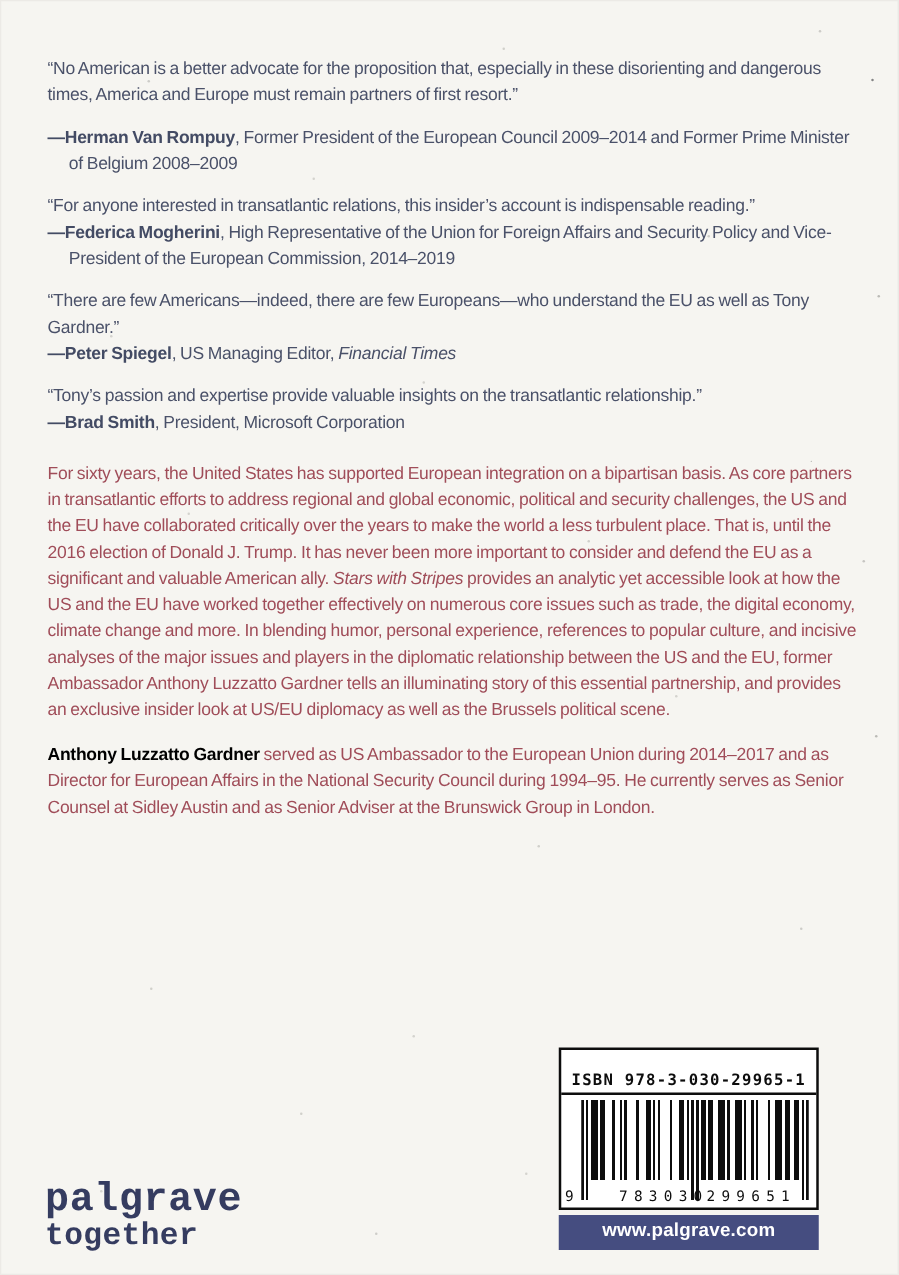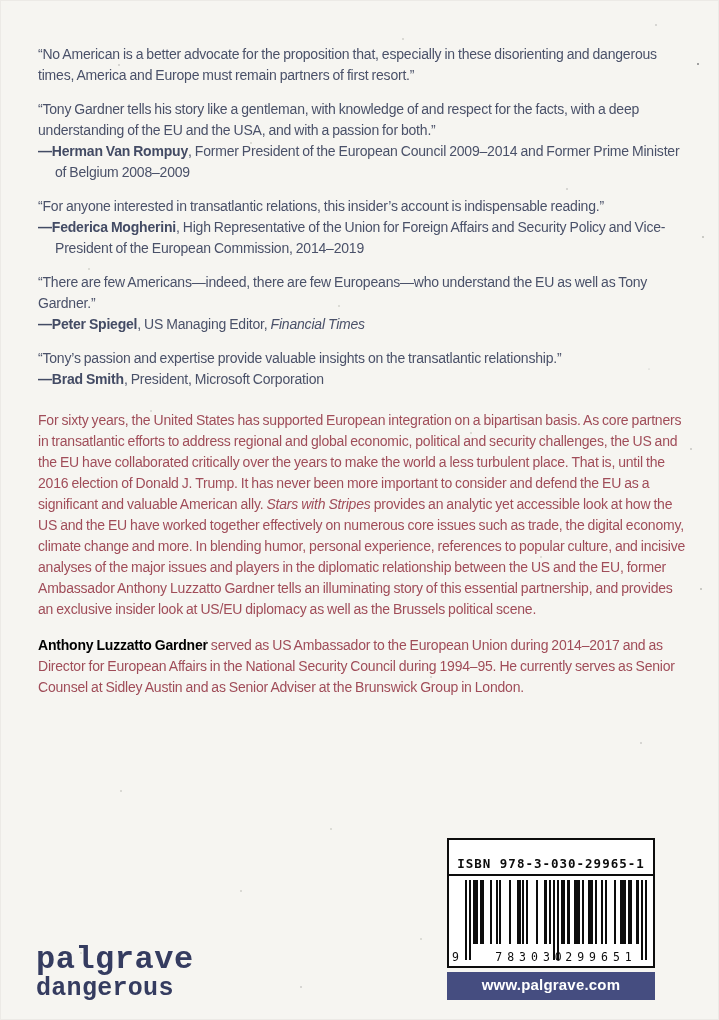--- a/index.html
+++ b/index.html
@@ -77,21 +77,20 @@
 <div class="page">
   <div class="speck"></div>
 
   <div class="content">
 
     <section class="quote-block">
       <p class="quote">“No American is a better advocate for the proposition that, especially in these disorienting and dangerous times, America and Europe must remain partners of first resort.”</p>
     </section>
 
     <section class="quote-block">
-      <p class="quote">“Tony Gardner tells his story like a gentleman, with knowledge of and respect for the facts, with a deep understanding of the EU and the USA, and with a passion for both.”</p>
       <p class="attr"><b>—Herman Van Rompuy</b><span>, Former President of the European Council 2009–2014 and Former Prime Minister of Belgium 2008–2009</span><i></i></p>
     </section>
 
     <section class="quote-block">
       <p class="quote">“For anyone interested in transatlantic relations, this insider’s account is indispensable reading.”</p>
       <p class="attr"><b>—Federica Mogherini</b><span>, High Representative of the Union for Foreign Affairs and Security Policy and Vice-President of the European Commission, 2014–2019</span><i></i></p>
     </section>
 
     <section class="quote-block">
       <p class="quote">“There are few Americans—indeed, there are few Europeans—who understand the EU as well as Tony Gardner.”</p>
@@ -103,21 +102,21 @@
       <p class="attr"><b>—Brad Smith</b><span>, President, Microsoft Corporation</span><i></i></p>
     </section>
 
     <p class="desc"><span>For sixty years, the United States has supported European integration on a bipartisan basis. As core partners in transatlantic efforts to address regional and global economic, political and security challenges, the US and the EU have collaborated critically over the years to make the world a less turbulent place. That is, until the 2016 election of Donald J. Trump. It has never been more important to consider and defend the EU as a significant and valuable American ally. </span><i>Stars with Stripes</i><span> provides an analytic yet accessible look at how the US and the EU have worked together effectively on numerous core issues such as trade, the digital economy, climate change and more. In blending humor, personal experience, references to popular culture, and incisive analyses of the major issues and players in the diplomatic relationship between the US and the EU, former Ambassador Anthony Luzzatto Gardner tells an illuminating story of this essential partnership, and provides an exclusive insider look at US/EU diplomacy as well as the Brussels political scene.</span></p>
 
     <p class="bio"><b>Anthony Luzzatto Gardner</b><span> served as US Ambassador to the European Union during 2014–2017 and as Director for European Affairs in the National Security Council during 1994–95. He currently serves as Senior Counsel at Sidley Austin and as Senior Adviser at the Brunswick Group in London.</span></p>
   </div>
 
   <div class="logo">
     <div class="logo-line1">palgrave</div>
-    <div class="logo-line2">dangerous</div>
+    <div class="logo-line2">together</div>
   </div>
 
   <div class="isbn-wrap">
     <div class="isbn-box">
       <div class="isbn-header">ISBN 978-3-030-29965-1</div>
       <div class="bars-wrap">
         <svg viewBox="0 0 95 80" preserveAspectRatio="none">
             <rect x="0" y="0" width="1" height="80"></rect>
             <rect x="2" y="0" width="1" height="80"></rect>
             <rect x="4" y="0" width="1" height="64"></rect>

